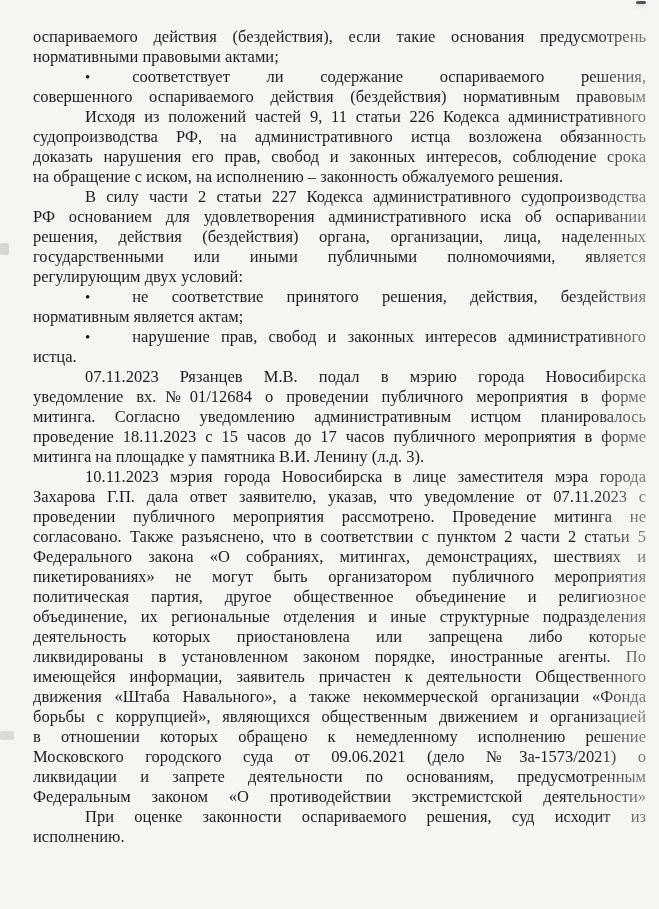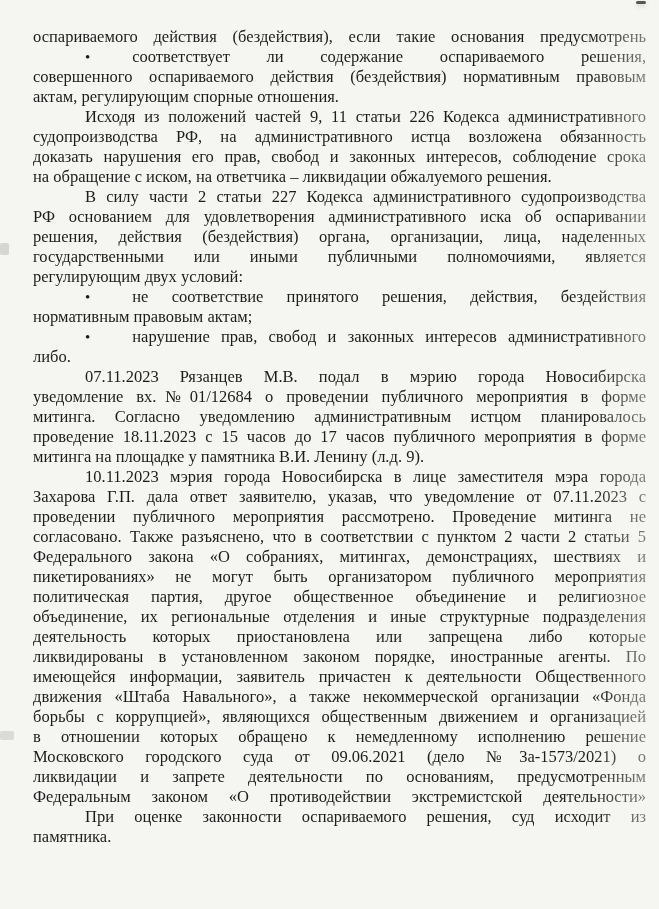--- a/index.html
+++ b/index.html
@@ -55,58 +55,58 @@
     position: absolute; top: 731px; left: 0;
     width: 14px; height: 9px;
     background: #cfcfca; opacity: 0.7; border-radius: 2px;
   }
 </style>
 </head>
 <body>
 
 <div class="page">
   <div class="ln cont">оспариваемого действия (бездействия), если такие основания предусмотрень</div>
+  <div class="ln end">нормативными правовыми актами;</div>
   <div class="ln bullet"><span class="bmark">•</span><span class="bgap"></span><span>соответствует ли содержание оспариваемого решения,</span></div>
   <div class="ln cont">совершенного оспариваемого действия (бездействия) нормативным правовым</div>
-  <div class="ln end">актам, регулирующим спорные отношения.</div>
   <div class="ln first">Исходя из положений частей 9, 11 статьи 226 Кодекса административного</div>
   <div class="ln cont">судопроизводства РФ, на административного истца возложена обязанность</div>
   <div class="ln cont">доказать нарушения его прав, свобод и законных интересов, соблюдение срока</div>
-  <div class="ln end">на обращение с иском, на ответчика – ликвидации обжалуемого решения.</div>
+  <div class="ln end">на обращение с иском, на исполнению – законность обжалуемого решения.</div>
   <div class="ln first">В силу части 2 статьи 227 Кодекса административного судопроизводства</div>
   <div class="ln cont">РФ основанием для удовлетворения административного иска об оспаривании</div>
   <div class="ln cont">решения, действия (бездействия) органа, организации, лица, наделенных</div>
   <div class="ln cont">государственными или иными публичными полномочиями, является</div>
   <div class="ln end">регулирующим двух условий:</div>
   <div class="ln bullet"><span class="bmark">•</span><span class="bgap"></span><span>не соответствие принятого решения, действия, бездействия</span></div>
-  <div class="ln end">нормативным правовым актам;</div>
+  <div class="ln end">нормативным является актам;</div>
   <div class="ln bullet"><span class="bmark">•</span><span class="bgap"></span><span>нарушение прав, свобод и законных интересов административного</span></div>
-  <div class="ln end">либо.</div>
+  <div class="ln end">истца.</div>
   <div class="ln first">07.11.2023 Рязанцев М.В. подал в мэрию города Новосибирска</div>
   <div class="ln cont">уведомление вх.№01/12684 о проведении публичного мероприятия в форме</div>
   <div class="ln cont">митинга. Согласно уведомлению административным истцом планировалось</div>
   <div class="ln cont">проведение 18.11.2023 с 15 часов до 17 часов публичного мероприятия в форме</div>
-  <div class="ln end">митинга на площадке у памятника В.И. Ленину (л.д. 9).</div>
+  <div class="ln end">митинга на площадке у памятника В.И. Ленину (л.д. 3).</div>
   <div class="ln first">10.11.2023 мэрия города Новосибирска в лице заместителя мэра города</div>
   <div class="ln cont">Захарова Г.П. дала ответ заявителю, указав, что уведомление от 07.11.2023 с</div>
   <div class="ln cont">проведении публичного мероприятия рассмотрено. Проведение митинга не</div>
   <div class="ln cont">согласовано. Также разъяснено, что в соответствии с пунктом 2 части 2 статьи 5</div>
   <div class="ln cont">Федерального закона «О собраниях, митингах, демонстрациях, шествиях и</div>
   <div class="ln cont">пикетированиях» не могут быть организатором публичного мероприятия</div>
   <div class="ln cont">политическая партия, другое общественное объединение и религиозное</div>
   <div class="ln cont">объединение, их региональные отделения и иные структурные подразделения</div>
   <div class="ln cont">деятельность которых приостановлена или запрещена либо которые</div>
   <div class="ln cont">ликвидированы в установленном законом порядке, иностранные агенты. По</div>
   <div class="ln cont">имеющейся информации, заявитель причастен к деятельности Общественного</div>
   <div class="ln cont">движения «Штаба Навального», а также некоммерческой организации «Фонда</div>
   <div class="ln cont">борьбы с коррупцией», являющихся общественным движением и организацией</div>
   <div class="ln cont">в отношении которых обращено к немедленному исполнению решение</div>
   <div class="ln cont">Московского городского суда от 09.06.2021 (дело №3а-1573/2021) о</div>
   <div class="ln cont">ликвидации и запрете деятельности по основаниям, предусмотренным</div>
   <div class="ln cont">Федеральным законом «О противодействии экстремистской деятельности»</div>
   <div class="ln first">При оценке законности оспариваемого решения, суд исходит из</div>
-  <div class="ln end">памятника.</div>
+  <div class="ln end">исполнению.</div>
 </div>
 
 <div class="edge-fade"></div>
 <div class="artifact-top"></div>
 <div class="artifact-left1"></div>
 <div class="artifact-left2"></div>
 
 </body></html>

